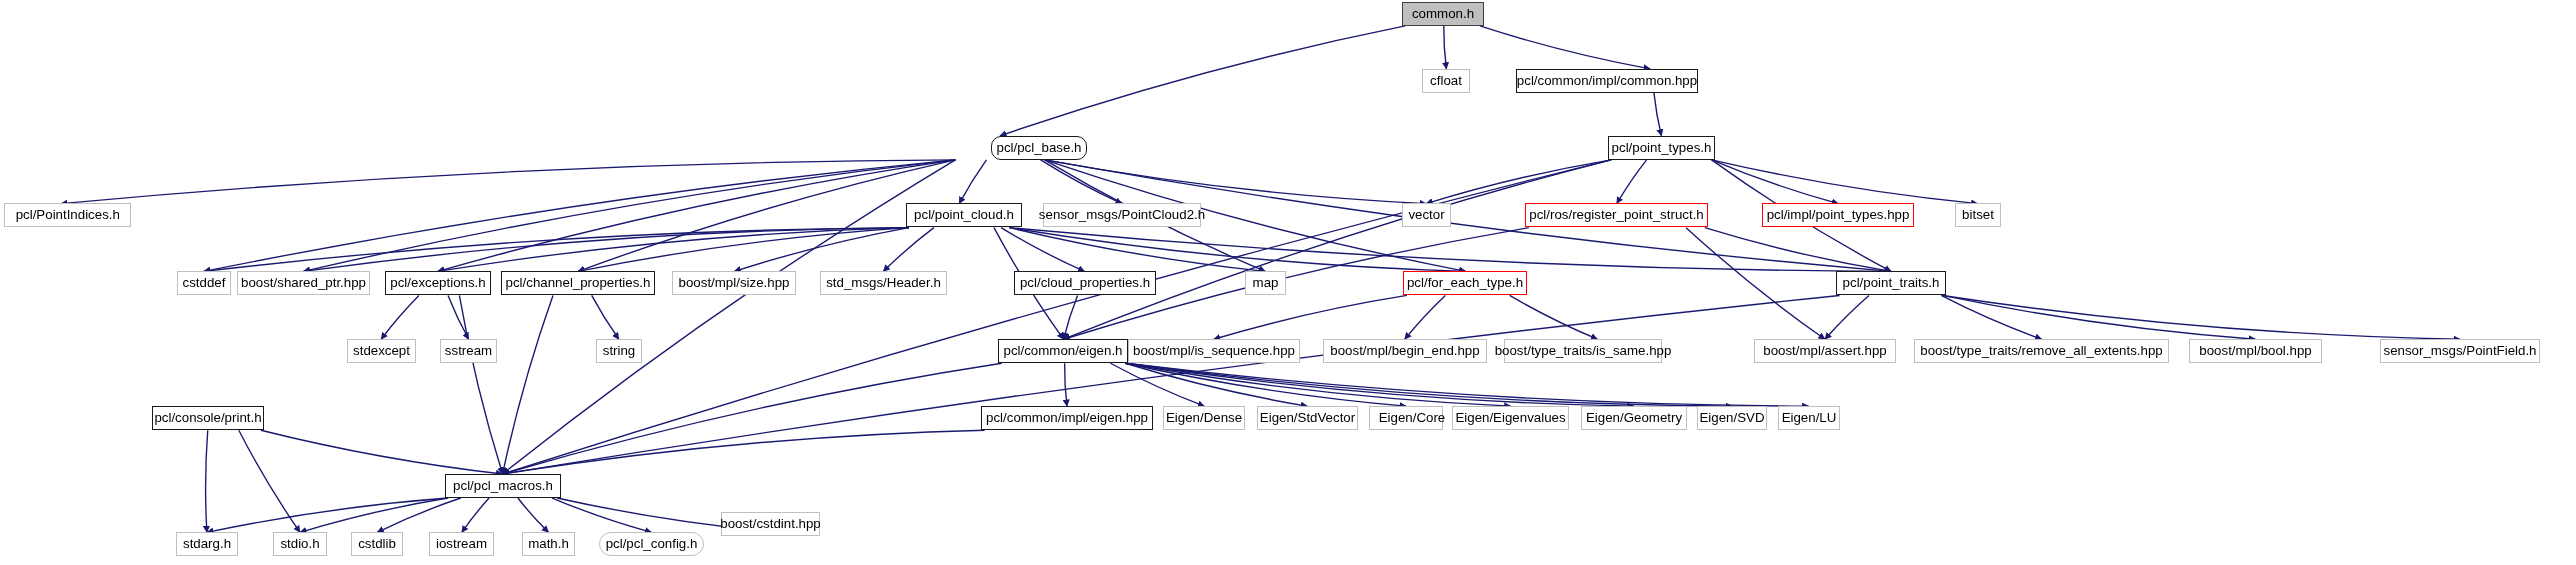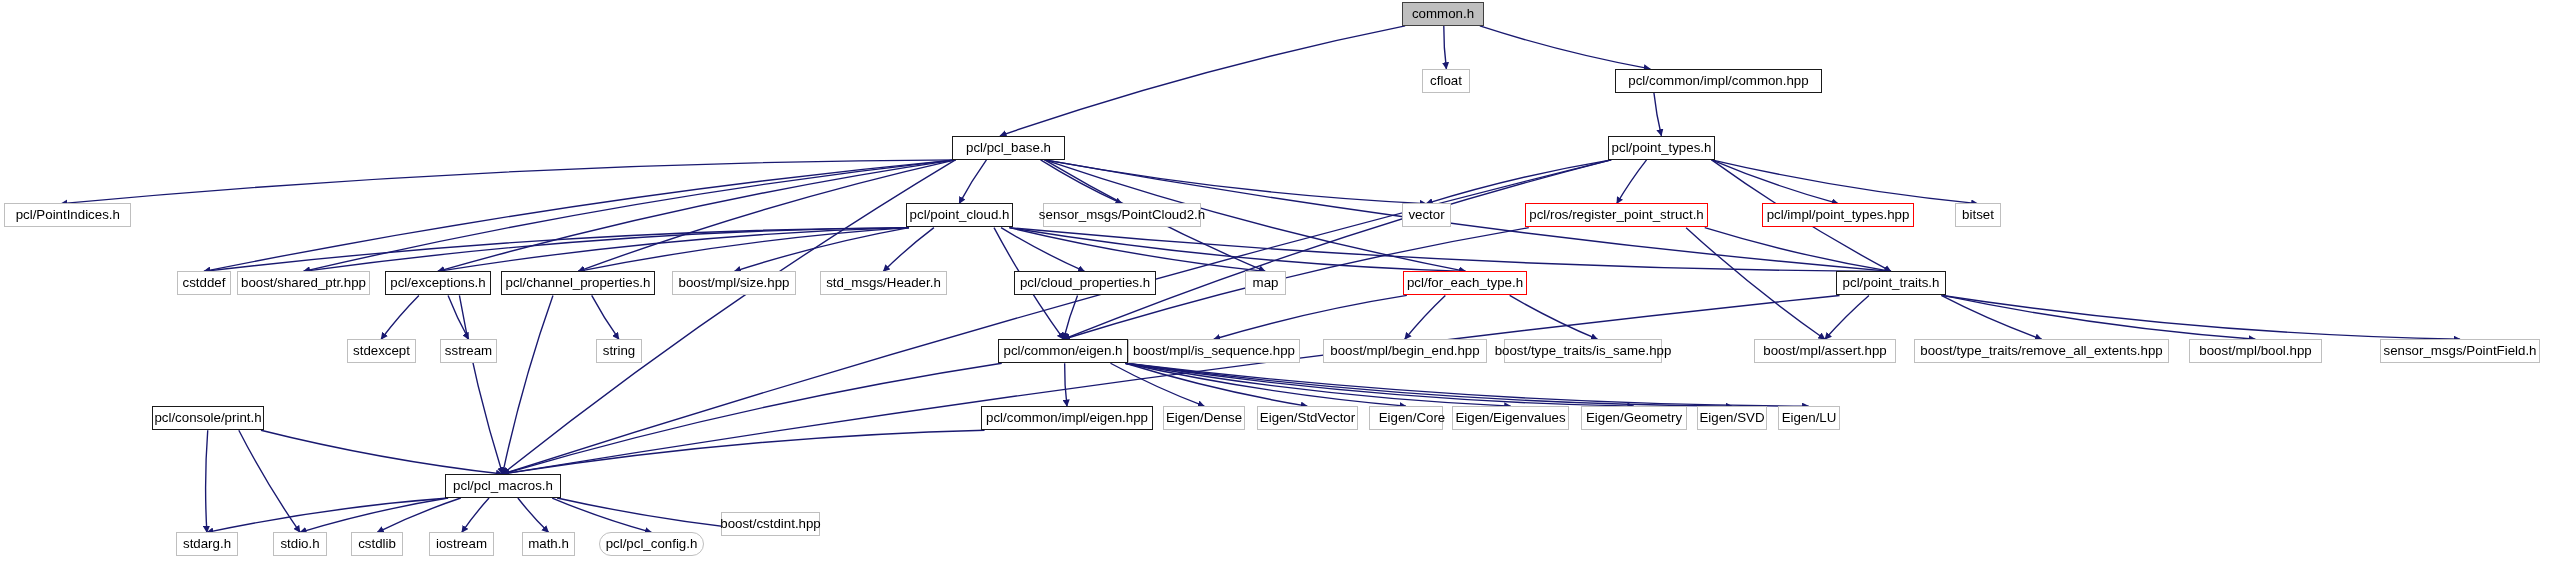--- a/index.html
+++ b/index.html
@@ -148,33 +148,33 @@
       </g>
   </svg>
 
   <div id="node-layer">
       <div class="node root" style="left: 1402px; top: 1.7px; width: 82px;">
         <span class="label">common.h</span>
       </div>
       <div class="node plain" style="left: 1422px; top: 69px; width: 48px;">
         <span class="label">cfloat</span>
       </div>
-      <div class="node solid" style="left: 1615px; top: 69px; width: 207px;">
+      <div class="node solid" style="left: 1516px; top: 69px; width: 182px;">
         <span class="label">pcl/common/impl/common.hpp</span>
       </div>
-      <div class="node solid" style="left: 952px; top: 136px; width: 113px;">
+      <div class="node solid" style="left: 991px; top: 136px; width: 96px; border-radius: 10px;">
         <span class="label">pcl/pcl_base.h</span>
       </div>
       <div class="node solid" style="left: 1608px; top: 136px; width: 107px;">
         <span class="label">pcl/point_types.h</span>
       </div>
       <div class="node plain" style="left: 4.3px; top: 203px; width: 127px;">
         <span class="label">pcl/PointIndices.h</span>
       </div>
-      <div class="node solid" style="left: 906px; top: 203px; width: 107px;">
+      <div class="node solid" style="left: 906px; top: 203px; width: 116px;">
         <span class="label">pcl/point_cloud.h</span>
       </div>
       <div class="node plain" style="left: 1043px; top: 203px; width: 158px;">
         <span class="label">sensor_msgs/PointCloud2.h</span>
       </div>
       <div class="node plain" style="left: 1402px; top: 203px; width: 49px;">
         <span class="label">vector</span>
       </div>
       <div class="node red" style="left: 1525px; top: 203px; width: 183px;">
         <span class="label">pcl/ros/register_point_struct.h</span>

